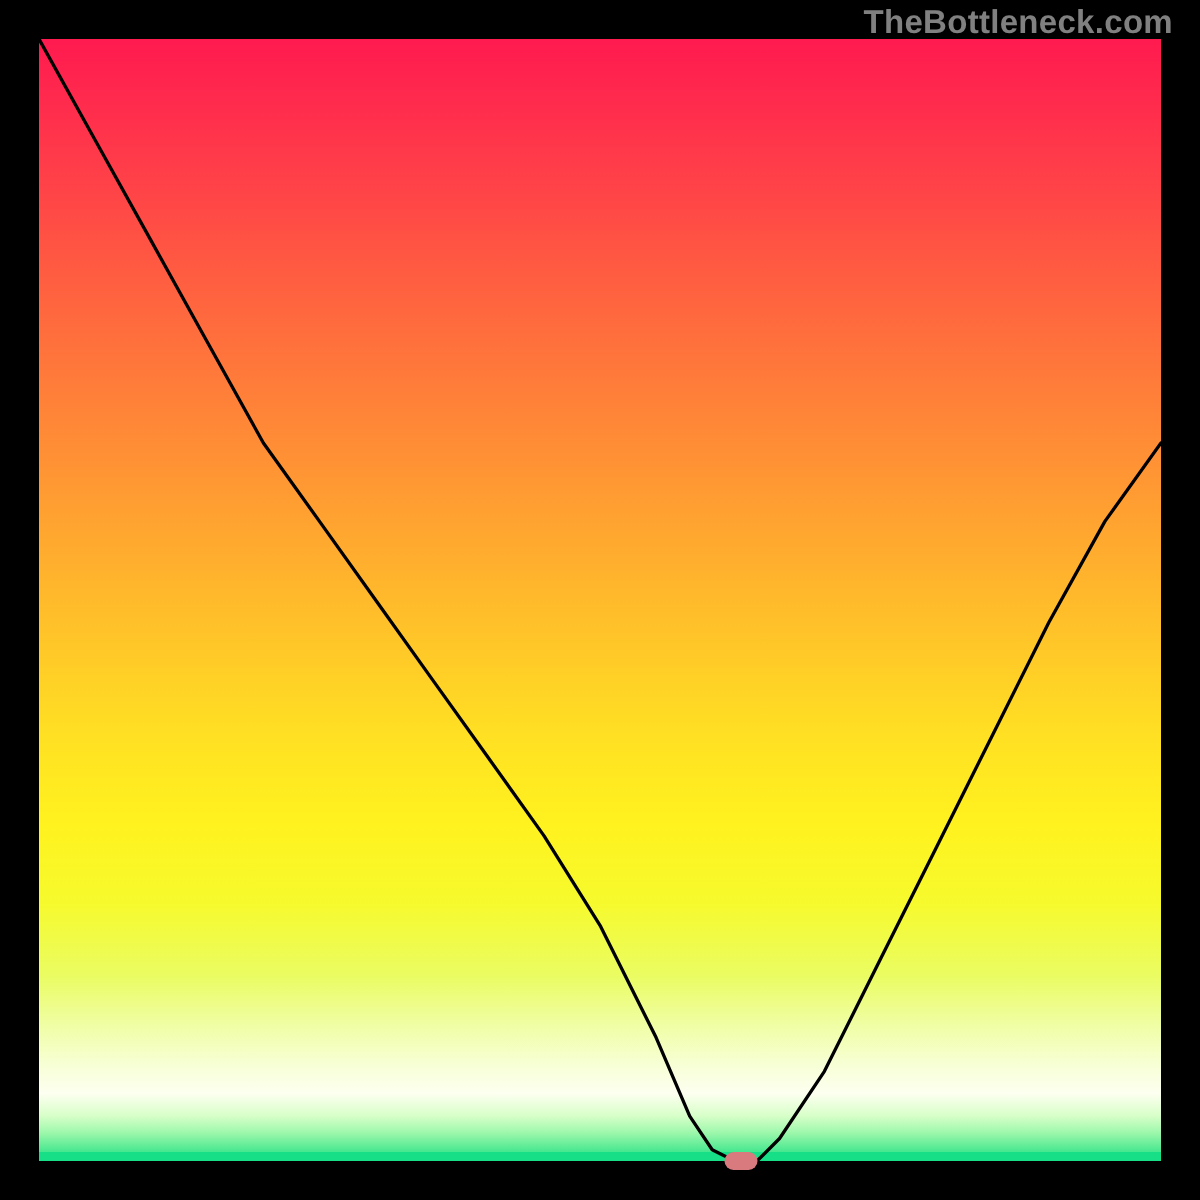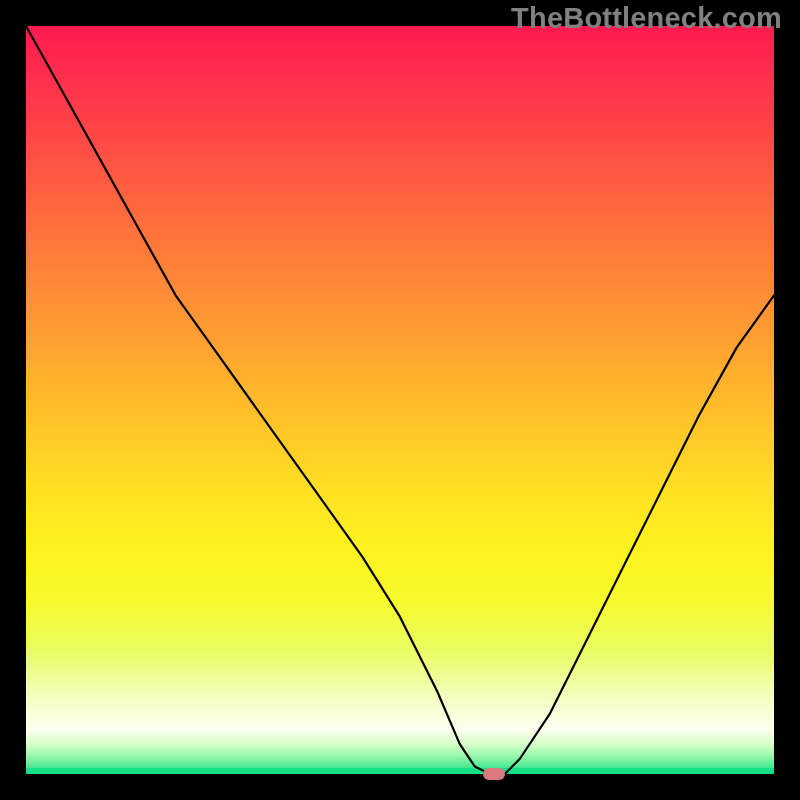--- a/index.html
+++ b/index.html
@@ -15,21 +15,21 @@
     position: relative;
     width: 800px;
     height: 800px;
     background: #000;
   }
   .watermark {
     position: absolute;
     top: 2px;
     right: 18px;
     color: #808080;
-    font-size: 29px;
+    font-size: 22px;
     font-weight: 600;
     letter-spacing: 0.2px;
     z-index: 3;
   }
   .plot-area {
     position: absolute;
     left: 26px;
     top: 26px;
     width: 748px;
     height: 748px;

